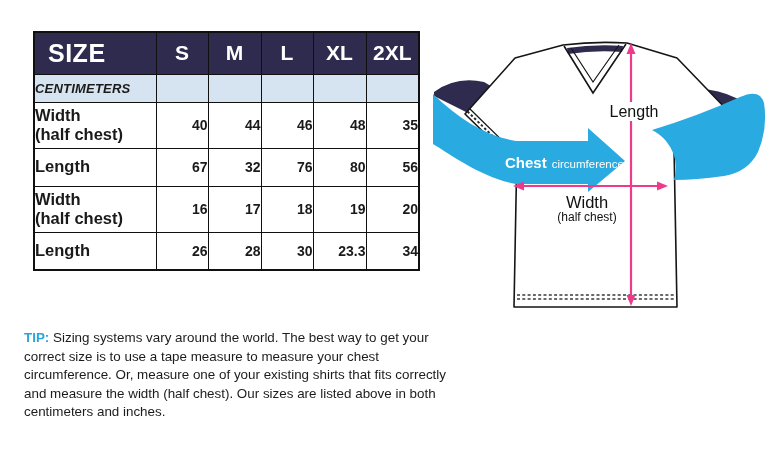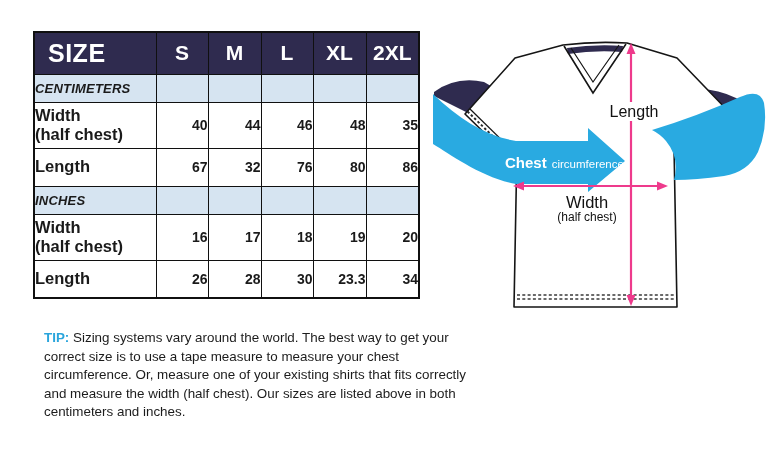--- a/index.html
+++ b/index.html
@@ -22,21 +22,21 @@
     background:#2f2b4f;color:#ffffff;font-size:25px;font-weight:bold;
     text-align:left;padding-left:13px;letter-spacing:.5px;
   }
   th.col-head{background:#2f2b4f;color:#ffffff;font-size:21px;font-weight:bold;text-align:center;}
   tr.section-row td{background:#d6e4f1;font-style:italic;}
   .section-label{font-size:13px;font-weight:bold;text-align:left;padding-left:12px;letter-spacing:.2px;}
   .row-label{font-size:16.5px;font-weight:bold;text-align:left;padding-left:12px;line-height:1.18;}
   td.val{font-size:14px;font-weight:bold;text-align:right;}
   
   .tip{
-    position:absolute;left:44px;top:329px;width:426px;
+    position:absolute;left:24px;top:329px;width:426px;
     font-size:13.4px;line-height:1.38;color:#1c1c1c;
   }
   .tip-label{color:#2aa5dc;font-weight:bold;}
   
   .diagram{position:absolute;left:430px;top:0;width:341px;height:340px;}
   svg text{font-family:"Liberation Sans", sans-serif;}
 </style>
 </head>
 <body>
 
@@ -79,31 +79,23 @@
     <td class="val">48</td>
     <td class="val">35</td>
   </tr>
 
   <tr class="length-row">
     <td class="row-label">Length</td>
     <td class="val">67</td>
     <td class="val">32</td>
     <td class="val">76</td>
     <td class="val">80</td>
-    <td class="val">86</td>
+    <td class="val">56</td>
   </tr>
 
-  <tr class="section-row">
-    <td class="section-label">INCHES</td>
-    <td></td>
-    <td></td>
-    <td></td>
-    <td></td>
-    <td></td>
-  </tr>
 
   <tr class="width-row">
     <td class="row-label">
       <div>Width</div>
       <div>(half chest)</div>
     </td>
     <td class="val">16</td>
     <td class="val">17</td>
     <td class="val">18</td>
     <td class="val">19</td>

